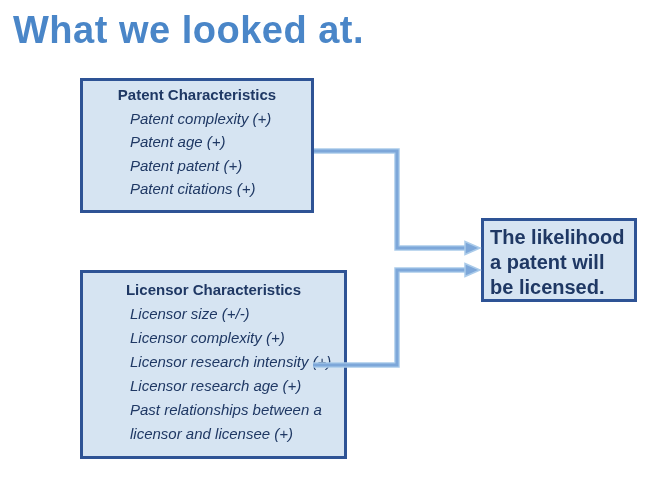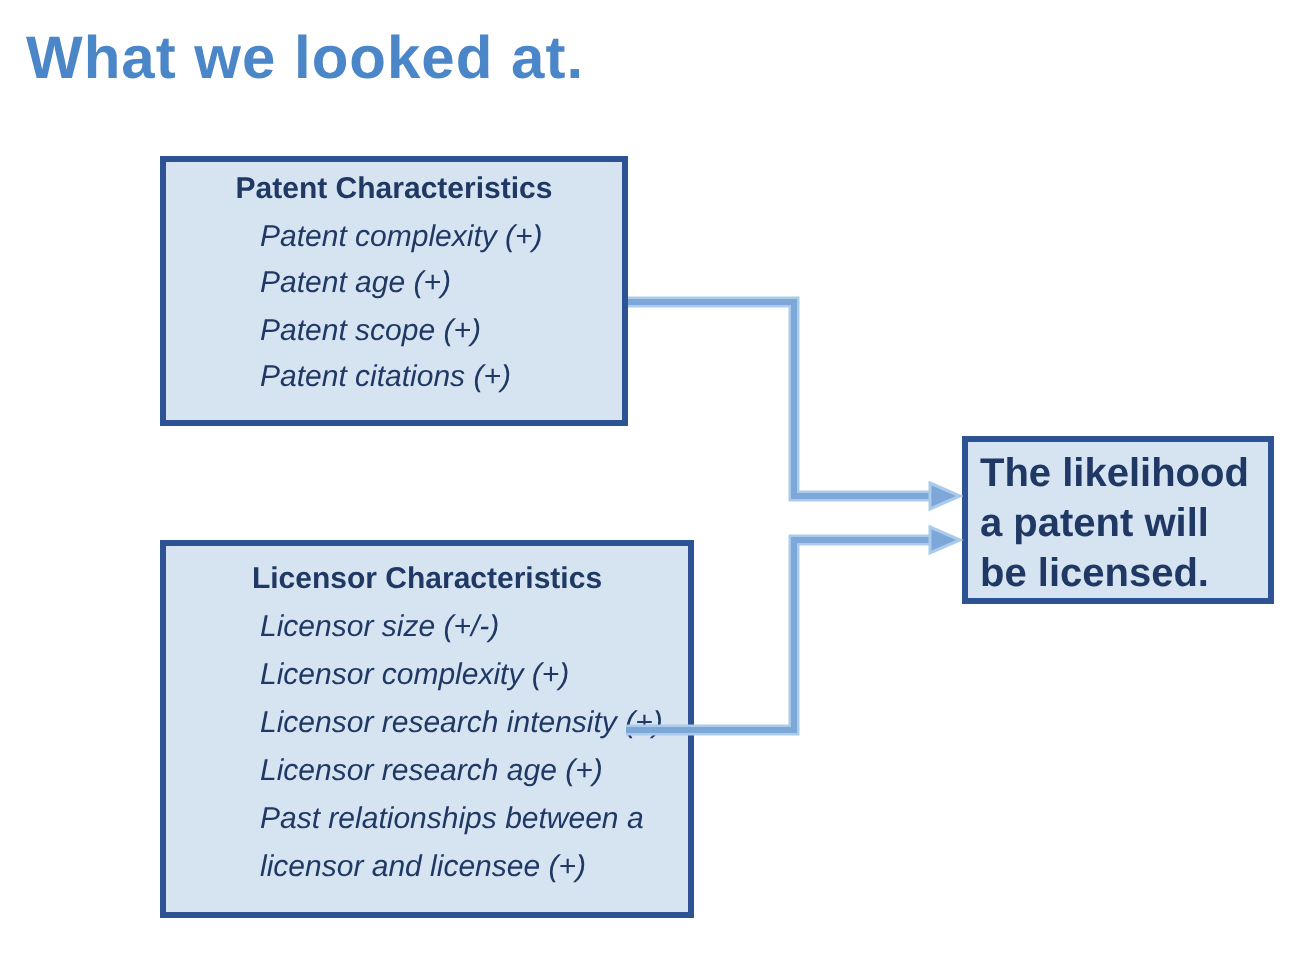--- a/index.html
+++ b/index.html
@@ -13,21 +13,21 @@
     width: 650px;
     height: 488px;
     background: #ffffff;
     overflow: hidden;
   }
   .title {
     position: absolute;
     left: 13px;
     top: 13px;
     margin: 0;
-    font-size: 30px;
+    font-size: 38px;
     line-height: 34px;
     font-weight: bold;
     letter-spacing: 0.5px;
     color: var(--title_color, #4a86c8);
   }
   .box {
     position: absolute;
     box-sizing: border-box;
     background: var(--box_fill, #d6e4f2);
     border: 3px solid var(--box_border, #2e5395);
@@ -96,21 +96,21 @@
 <body>
 
 <div class="slide">
 
   <h1 class="title">What we looked at.</h1>
 
   <section class="box box-patent">
     <div class="box-heading">Patent Characteristics</div>
     <div class="item">Patent complexity (+)</div>
     <div class="item">Patent age (+)</div>
-    <div class="item">Patent scope (+)</div>
+    <div class="item">Patent patent (+)</div>
     <div class="item">Patent citations (+)</div>
   </section>
 
   <section class="box box-licensor">
     <div class="box-heading">Licensor Characteristics</div>
     <div class="item">Licensor size (+/-)</div>
     <div class="item">Licensor complexity (+)</div>
     <div class="item">Licensor research intensity (+)</div>
     <div class="item">Licensor research age (+)</div>
     <div class="item">Past relationships between a licensor and licensee (+)</div>

